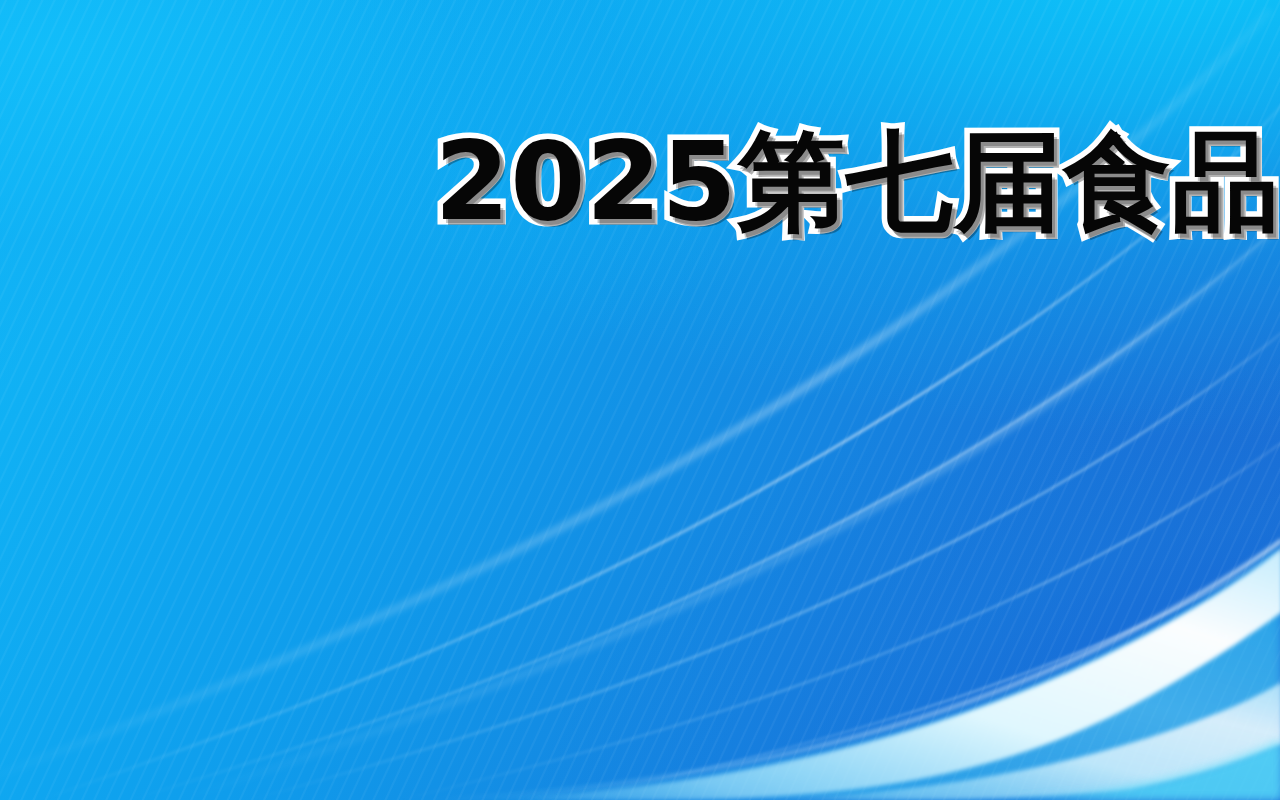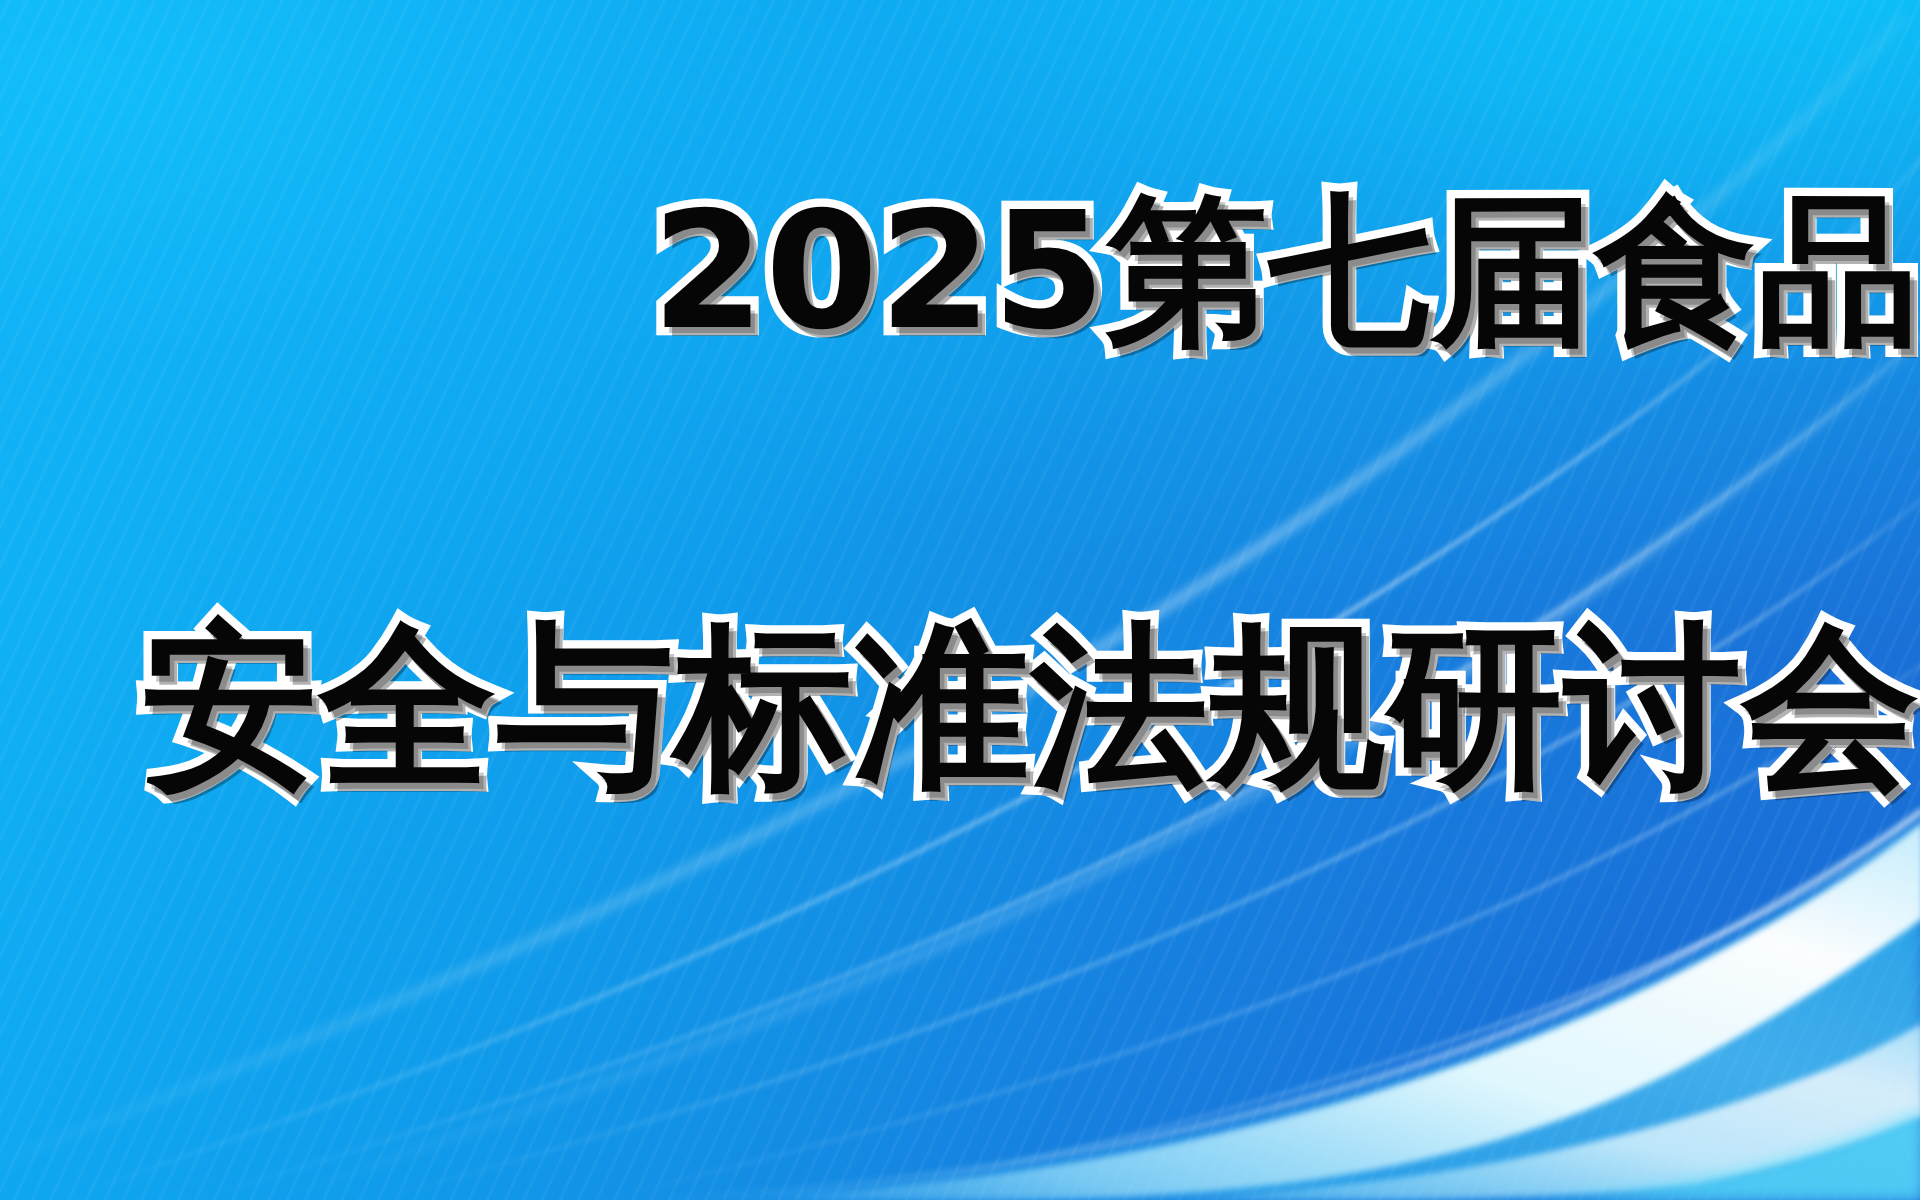--- a/index.html
+++ b/index.html
@@ -230,18 +230,17 @@
                L 1282,744 C 1250,758 1200,776 1130,790 C 1040,800 900,800 820,800 Z" fill="url(#swooshA)" opacity="0.80" filter="url(#ribbonBlur)"></path>
 
       <path d="M 1010,800 C 1120,796 1212,772 1282,740 L 1282,800 Z" fill="#59daf9" opacity="0.70" filter="url(#ribbonBlurSoft)"></path>
     </svg>
   </div>
 
   <div class="content">
 
     <div class="headline headline-1">2025第七届食品</div>
 
-    <div class="headline headline-2">安全与标准法规研讨会</div>
 
 
   </div>
 
 </div>
 
 </body></html>

